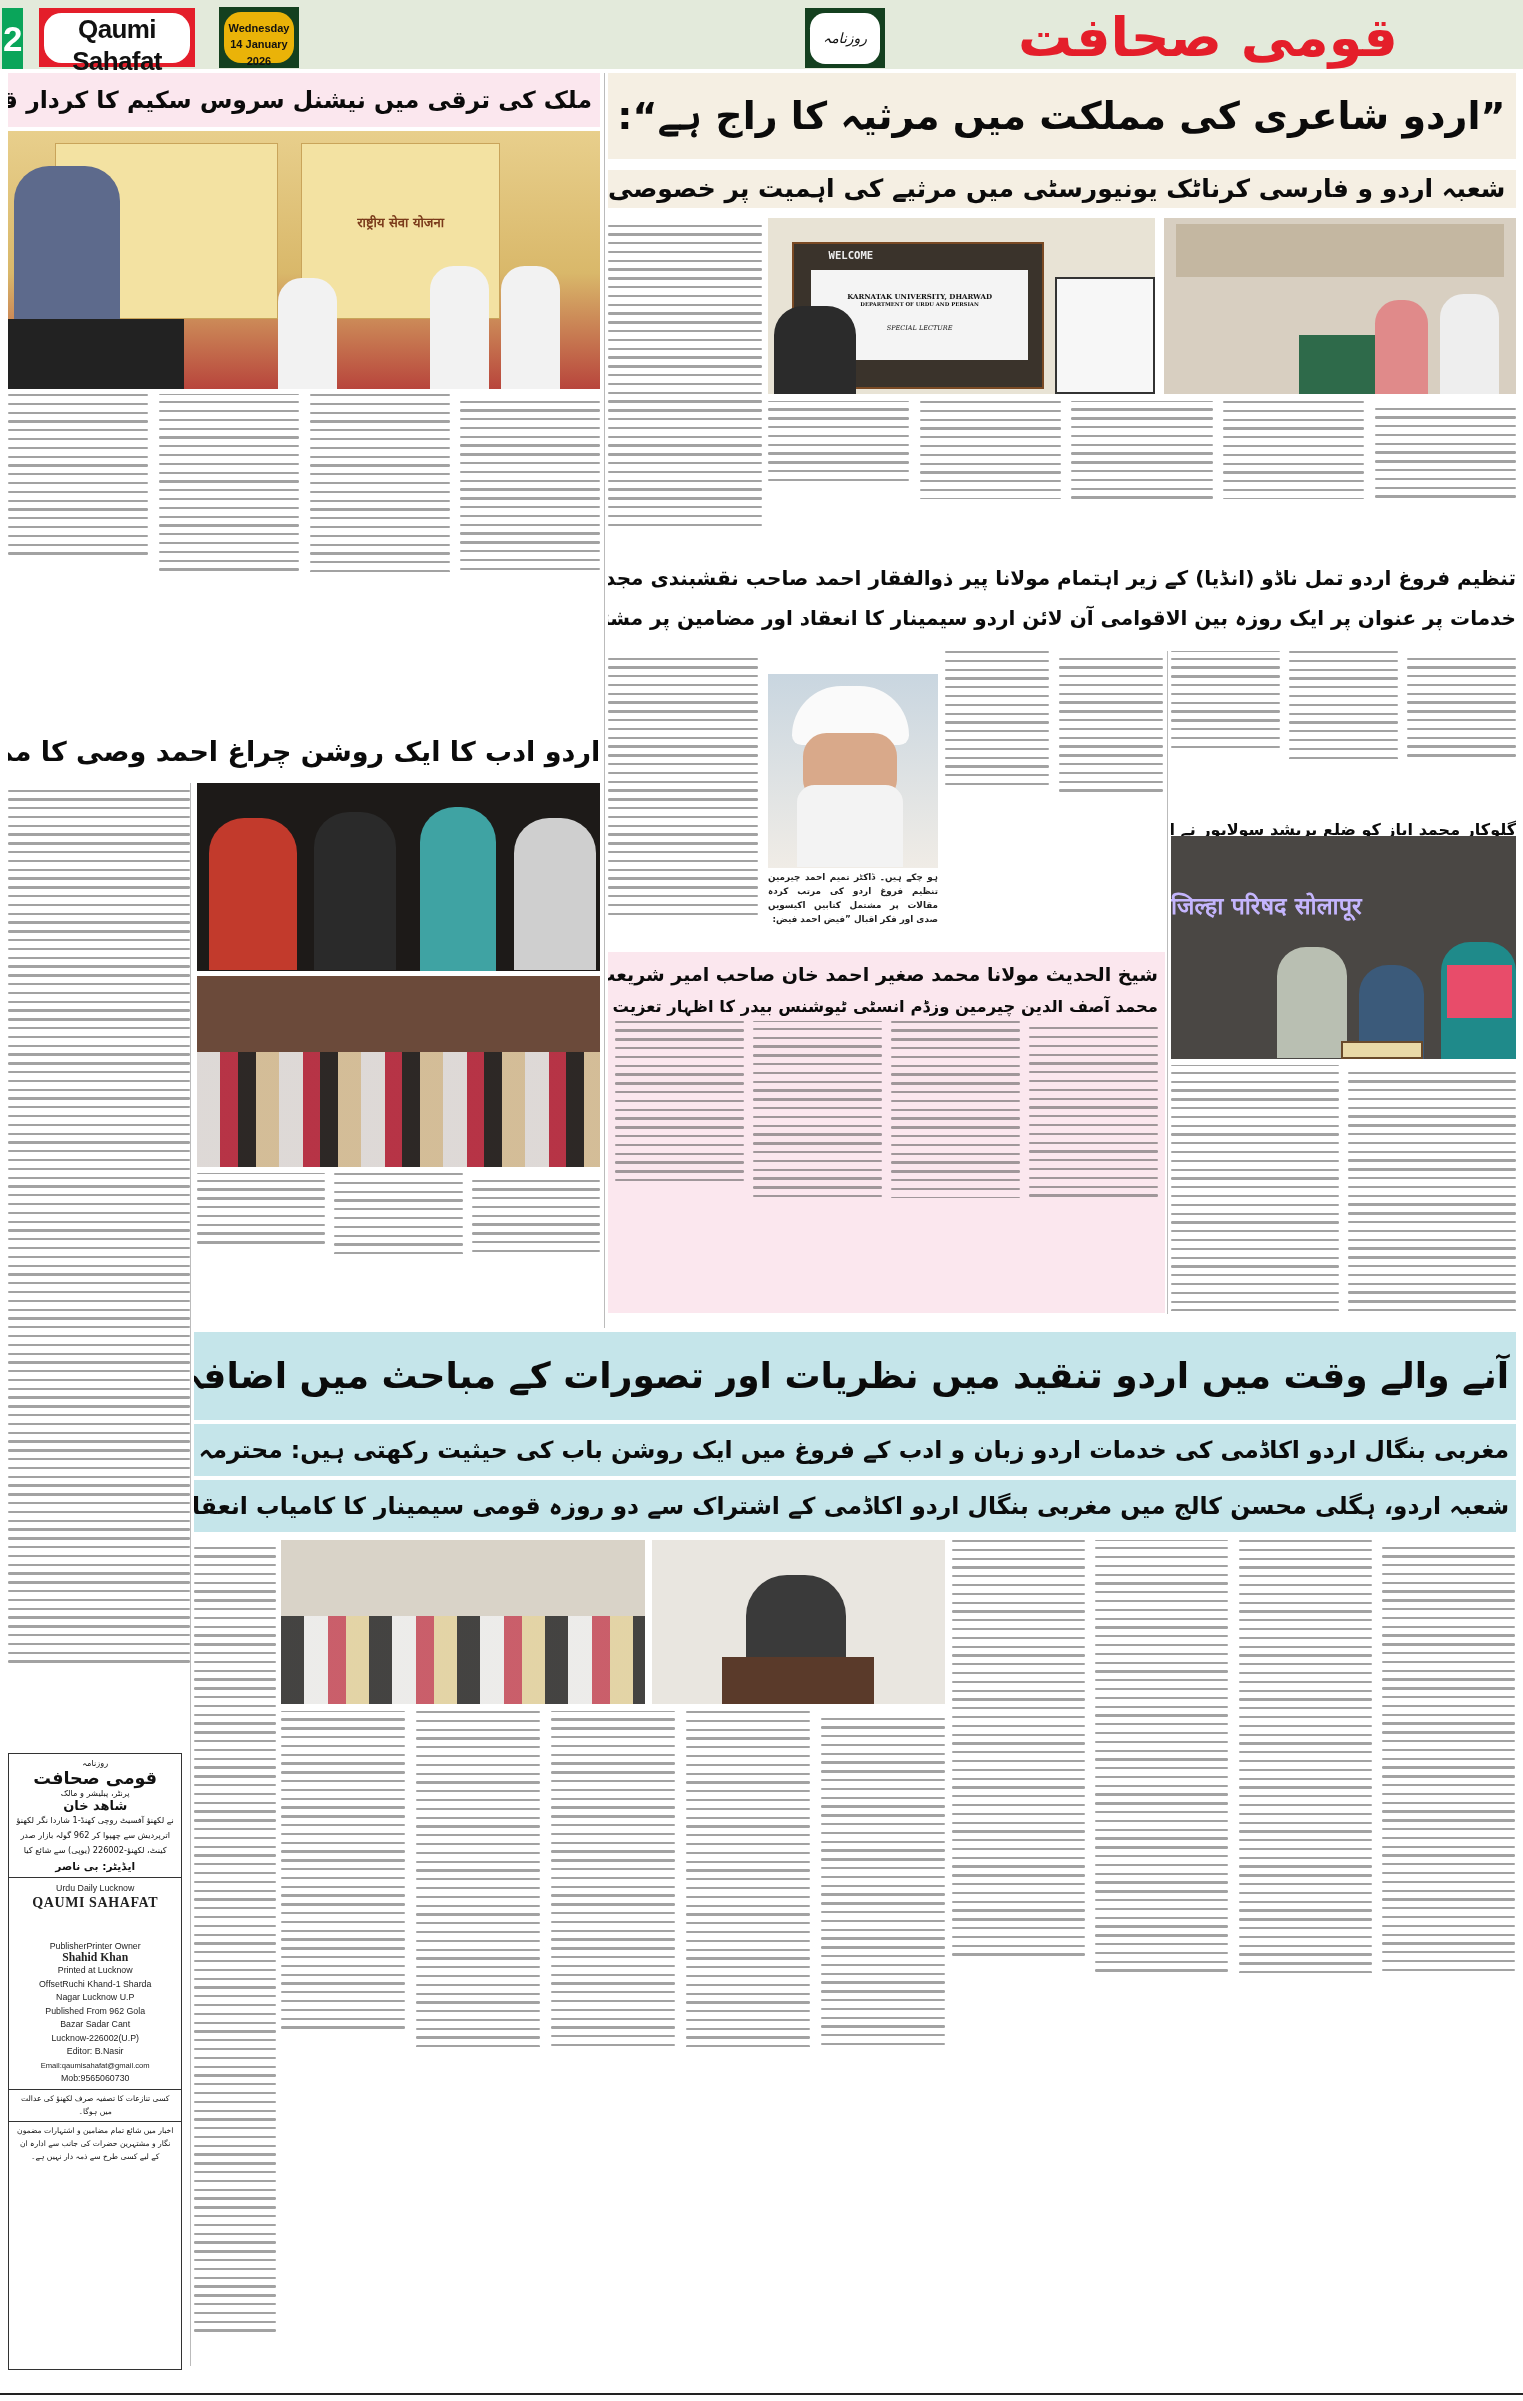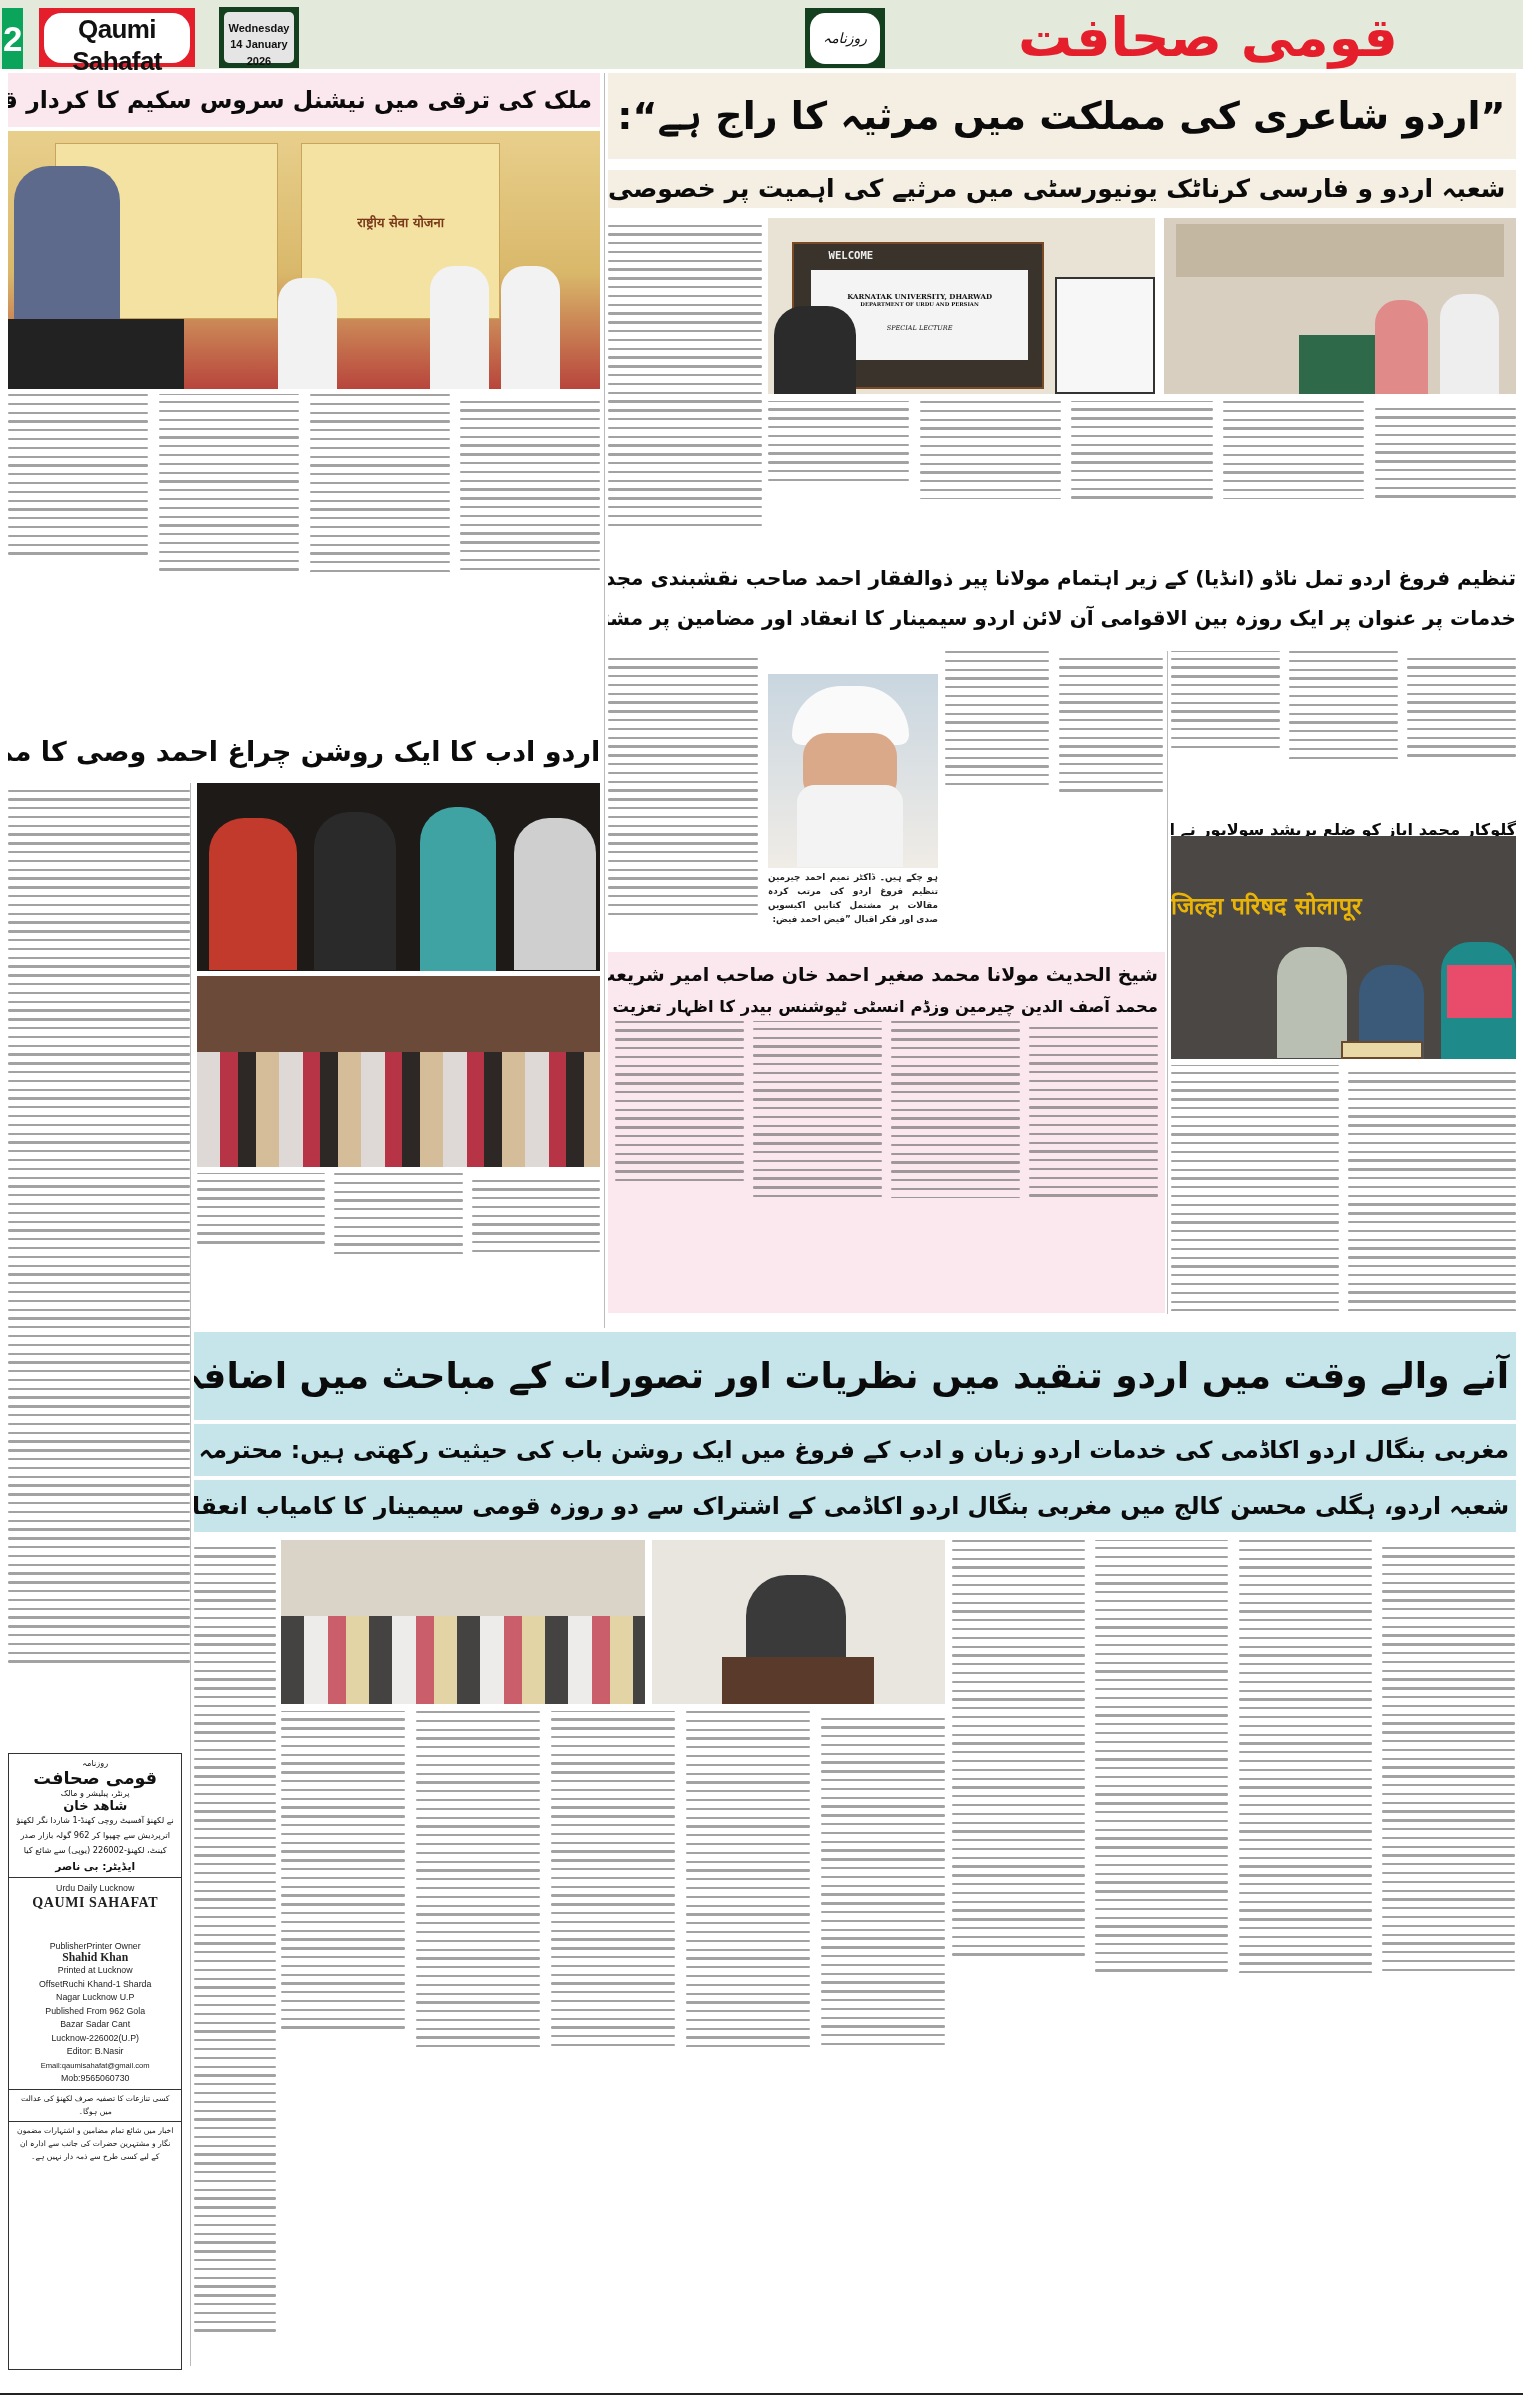--- a/index.html
+++ b/index.html
@@ -10,21 +10,21 @@
 
   
   #masthead { left: 0; top: 0; width: 1524px; height: 69px; background: #e3eadb; }
   #page-num { left: 2.3px; top: 8.2px; width: 21px; height: 61px; background: #0aa55a; color: #fff;
               font-family: "Liberation Sans", sans-serif; font-weight: bold; font-size: 35px; line-height: 61px; text-align: center; }
   #brand-box { left: 39px; top: 8.2px; width: 156px; height: 59px; background: #e41e2a; padding: 4.7px; }
   #brand-box .inner { width: 100%; height: 100%; background: #fff; border-radius: 17.6px; text-align: center; }
   #brand-en { font-family: "Liberation Sans", sans-serif; font-weight: bold; font-size: 26px; line-height: 32px; display: block; letter-spacing: -0.6px; }
   #brand-sub { font-family: "Liberation Sans", sans-serif; font-weight: bold; font-size: 15.2px; display: block; }
   #date-box { left: 219px; top: 7px; width: 80px; height: 61px; background: #14401f; padding: 4.7px; }
-  #date-box .inner { width: 100%; height: 100%; background: #e5e5e5; border-radius: 5px; text-align: center; padding-top: 8.2px; }
+  #date-box .inner { width: 100%; height: 100%; background: #eab308; border-radius: 17px; text-align: center; padding-top: 8.2px; }
   #date-day, #date-full { font-family: "Liberation Sans", sans-serif; font-weight: bold; font-size: 11px; display: block; line-height: 16.4px; }
   #roznama-box { left: 805px; top: 8.2px; width: 80px; height: 60px; background: #14401f; padding: 4.7px; }
   #roznama-box .inner { width: 100%; height: 100%; background: #fff; border-radius: 15.2px; text-align: center; font-family: "DejaVu Serif", serif; font-size: 14px; line-height: 50px; font-style: italic; }
   #brand-ur { left: 903px; top: 5.9px; width: 610px; height: 63px; color: #e41e2a; font-weight: bold; font-size: 54px; line-height: 63px; text-align: center; direction: rtl; }
 
   
   .bg-pink { background: #fbe7ee; }
   .bg-cream { background: #f5efe3; }
   .bg-cyan { background: #c5e5ea; }
   .photo { background: #8a7a5a; overflow: hidden; }
@@ -536,21 +536,21 @@
     <span></span>
     <span></span>
     <span></span>
     <span></span>
 </div>
 
 <div class="abs" style="left:1171px;top:815px;width:345px;height:29px;">
   <div class="headline" style="font-size:16px;line-height:29px;">گلوکار محمد ایاز کو ضلع پریشد سولاپور نے اعزاز سے نوازا</div>
 </div>
 <div class="abs photo" style="left:1171px;top:836px;width:345px;height:223px;background:#4a4744;">
-  <div class="abs" style="left:0;top:53px;width:223px;font-size:23.5px;color:#eab308;font-weight:bold;white-space:nowrap;">जिल्हा परिषद सोलापूर</div>
+  <div class="abs" style="left:0;top:53px;width:223px;font-size:23.5px;color:#c4b5fd;font-weight:bold;white-space:nowrap;">जिल्हा परिषद सोलापूर</div>
   <div class="abs" style="left:106px;top:111px;width:70px;height:111px;background:#b9bfb2;border-radius:29px 29px 0 0;"></div>
   <div class="abs" style="left:188px;top:129px;width:65px;height:94px;background:#3b5a7a;border-radius:29px 29px 0 0;"></div>
   <div class="abs" style="left:170px;top:205px;width:82px;height:17.6px;background:#e9d9a7;border:2.3px solid #6a4a2a;"></div>
   <div class="abs" style="left:270px;top:106px;width:75px;height:117px;background:#1f8a8a;border-radius:29px 29px 0 0;"></div>
   <div class="abs" style="left:276px;top:129px;width:65px;height:53px;background:#e84c6a;"></div>
 </div>
 <div class="abs body-text lines" style="left:1171px;top:1065px;width:345px;height:246px;columns:2;column-gap:9.4px;">
   <span></span>
     <span></span>
     <span></span>

